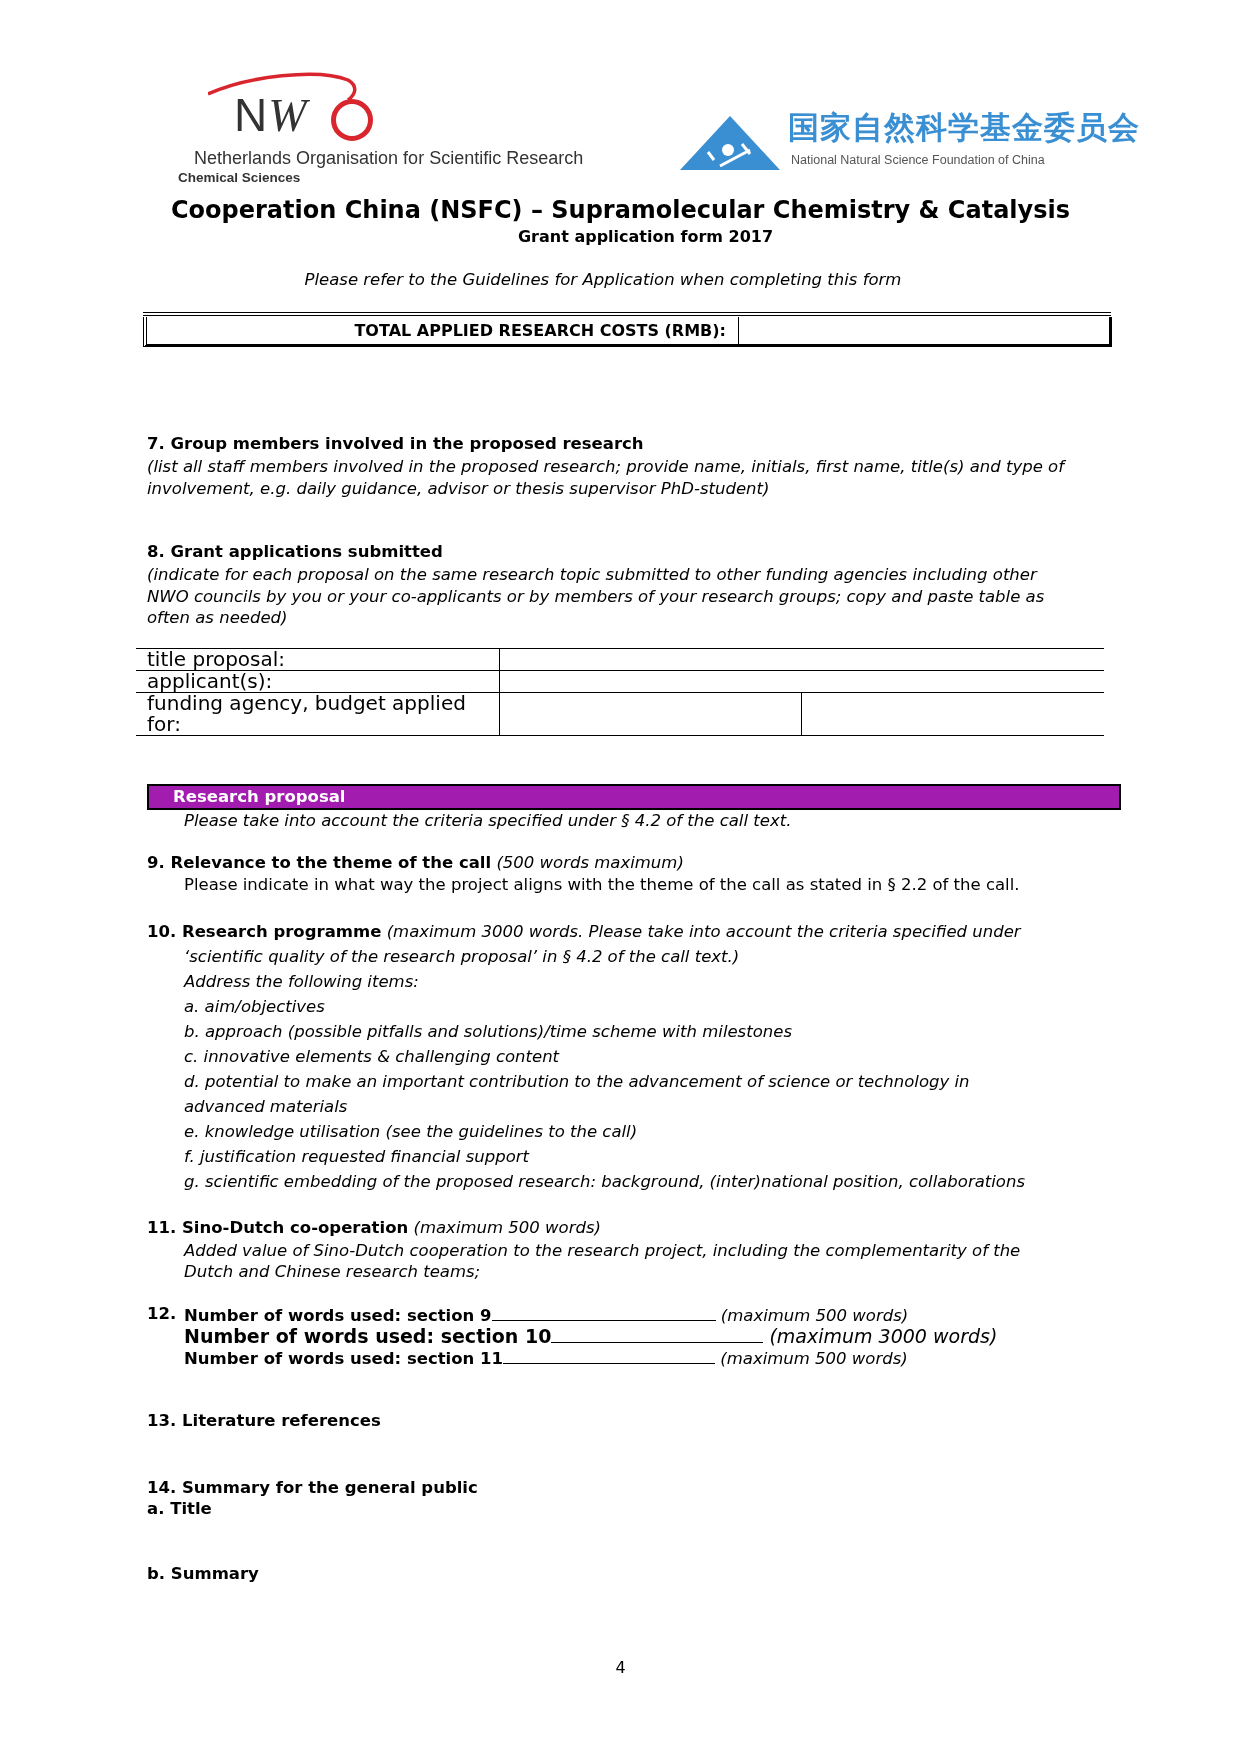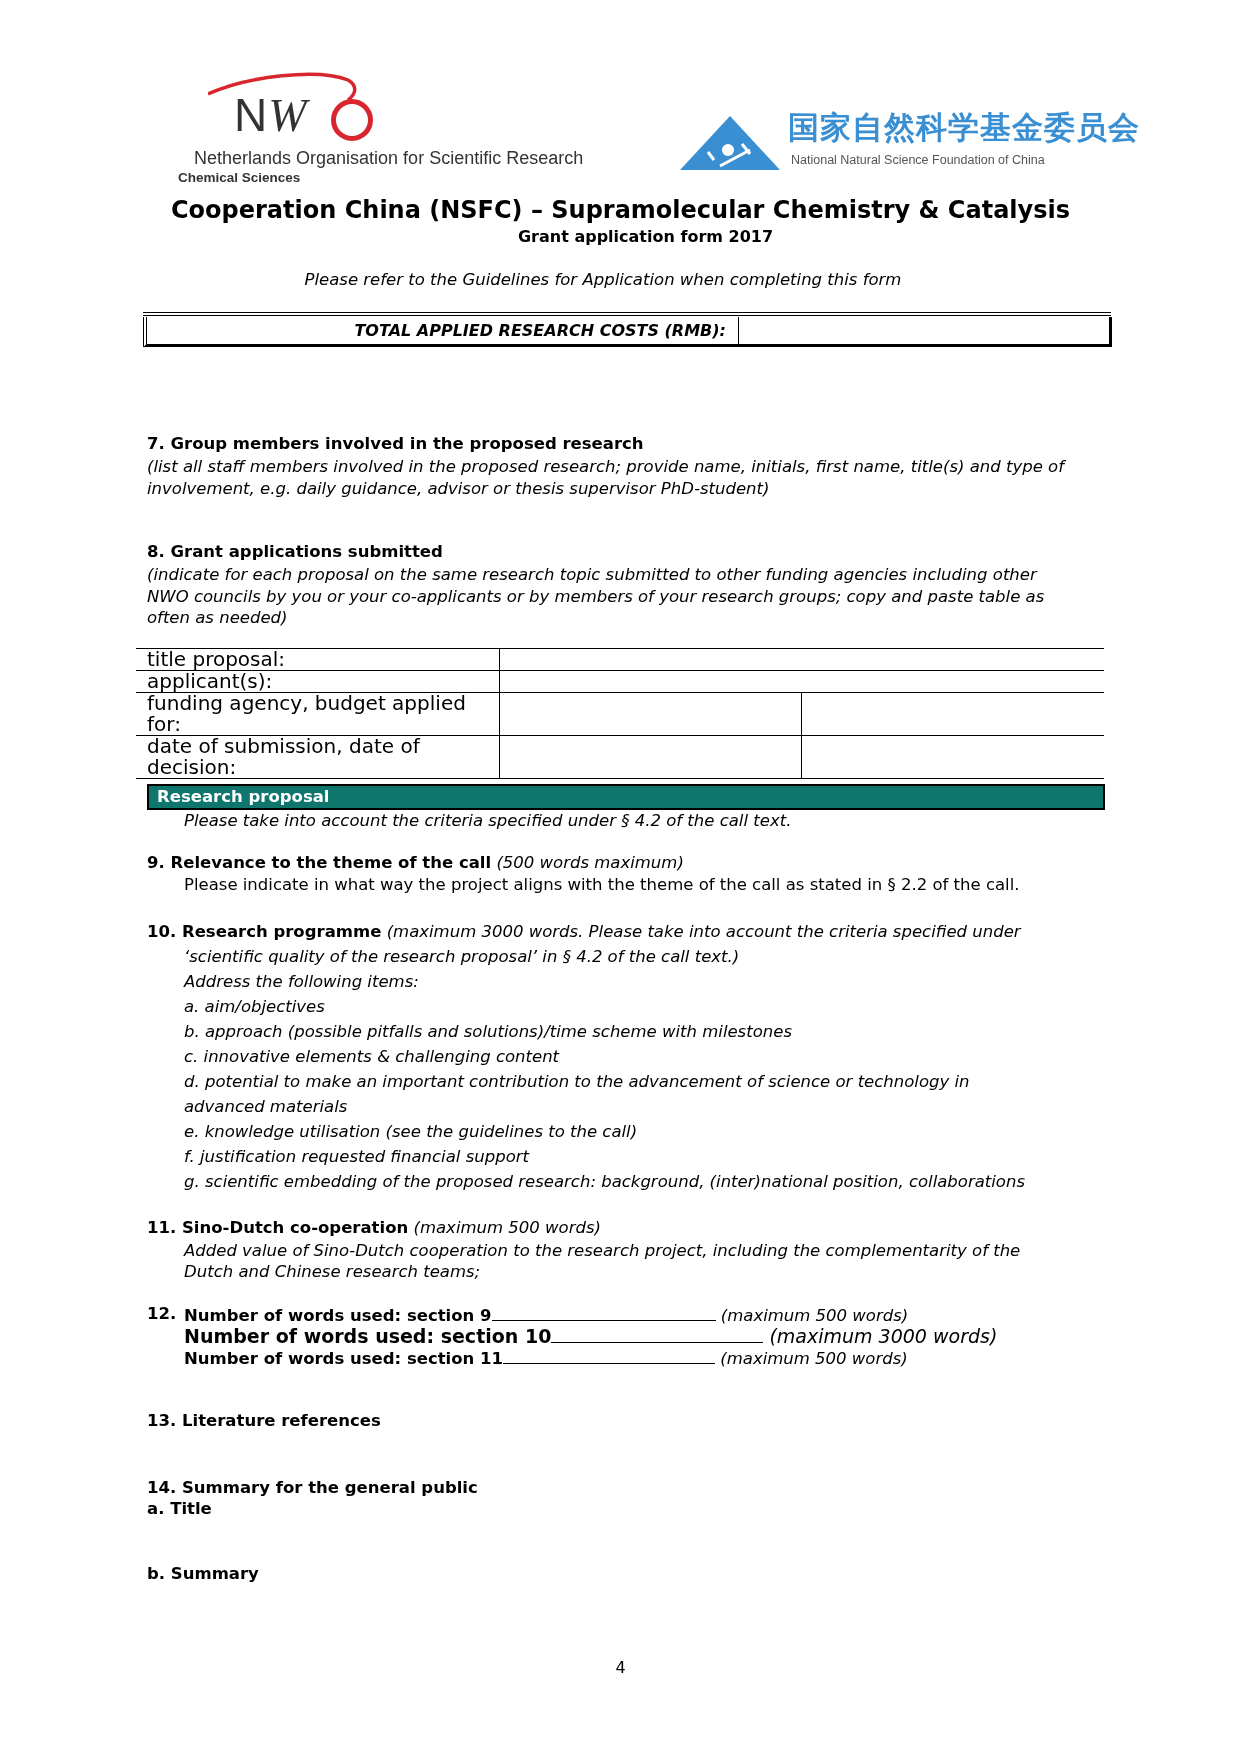--- a/index.html
+++ b/index.html
@@ -21,38 +21,38 @@
   .nsfc-logo { left: 680px; top: 110px; width: 400px; height: 62px; }
   .nsfc-tri { position: absolute; left: 0; top: 6px; }
   .nsfc-cn { position: absolute; left: 108px; top: 2px; font-size: 31px; font-weight: bold; color: #3a8fd3; letter-spacing: 1px; white-space: nowrap; line-height: 1; font-family: "DejaVu Sans", sans-serif; }
   .nsfc-en { position: absolute; left: 111px; top: 43px; font-size: 12.5px; color: #555; white-space: nowrap; font-family: "Liberation Sans", sans-serif; }
 
   .title { left: 0; width: 1241px; top: 196px; text-align: center; font-weight: bold; font-size: 24px; }
   .subtitle { left: 0; width: 1241px; top: 227px; text-align: center; font-weight: bold; font-size: 16px; padding-left: 25px; }
   .guideline { left: 0; width: 1206px; top: 270px; text-align: center; font-style: italic; font-size: 16.5px; }
 
   
-  .costs-box { left: 143px; top: 312px; width: 968px; height: 34px; font-style: italic; }
+  .costs-box { left: 143px; top: 312px; width: 968px; height: 34px; }
   .costs-topline1 { position: absolute; left: 0; top: 0; width: 968px; height: 1px; background: #000; }
   .costs-topline2 { position: absolute; left: 0; top: 3px; width: 968px; height: 1px; background: #000; }
   .costs-inner { position: absolute; left: 0; top: 5px; width: 962px; height: 27px; border-left: 4px double #000; border-right: 3px solid #000; border-bottom: 3px solid #000; display: flex; }
   .costs-label { width: 592px; border-right: 1.5px solid #000; font-weight: bold; font-size: 16px; text-align: right; padding-right: 12px; line-height: 27px; box-sizing: border-box; }
   .costs-value { flex: 1; }
 
   .sec-head { font-weight: bold; font-size: 16.5px; white-space: nowrap; }
   .sec-italic { font-style: italic; font-size: 16.5px; line-height: 21.5px; }
   .txt { font-size: 16.5px; }
 
   
   .grant-table { left: 136px; top: 648px; width: 968px; border-collapse: collapse; font-size: 20px; }
   .grant-table td { border-top: 1.5px solid #000; border-bottom: 1.5px solid #000; height: 21px; padding: 0 0 0 11px; line-height: 21px; }
   .grant-table td.lbl { width: 352px; border-right: 1px solid #000; }
   .grant-table td.split { border-right: 1px solid #000; width: 290px; }
 
-  .rp-bar { left: 147px; top: 784px; width: 946px; height: 22px; background: #0f766e; border: 2px solid #000; color: #fff; font-weight: bold; font-size: 16.5px; line-height: 22px; padding-left: 8px; box-sizing: content-box; }
+  .rp-bar { left: 147px; top: 784px; width: 946px; height: 22px; background: #a21caf; border: 2px solid #000; color: #fff; font-weight: bold; font-size: 16.5px; line-height: 22px; padding-left: 24px; box-sizing: content-box; }
 
   .indent { left: 184px; }
   .page-num { left: 0; width: 1241px; top: 1658px; text-align: center; font-size: 16px; }
   .bl { display: inline-block; border-bottom: 1.5px solid #000; width: 212px; height: 16px; vertical-align: baseline; }
 </style>
 </head>
 <body>
 
 <div class="abs nwo-logo">
   <svg class="nwo-swoosh" width="150" height="40" viewBox="0 0 150 40">
@@ -104,25 +104,20 @@
   </tr>
   <tr>
     <td class="lbl">applicant(s):</td>
     <td colspan="2"></td>
   </tr>
   <tr>
     <td class="lbl">funding agency, budget applied for:</td>
     <td class="split"></td>
     <td></td>
   </tr>
-  <tr>
-    <td class="lbl">date of submission, date of decision:</td>
-    <td class="split"></td>
-    <td></td>
-  </tr>
 </tbody>
   </table>
 
 <div class="abs rp-bar">Research proposal</div>
 <div class="abs sec-italic indent" style="top:810px;">Please take into account the criteria specified under § 4.2 of the call text.</div>
 
 <div class="abs" style="left:147px; top:853px; font-size:16.5px; white-space:nowrap;">
   <b>9. Relevance to the theme of the call</b>
   <i>(500 words maximum)</i>
 </div>

